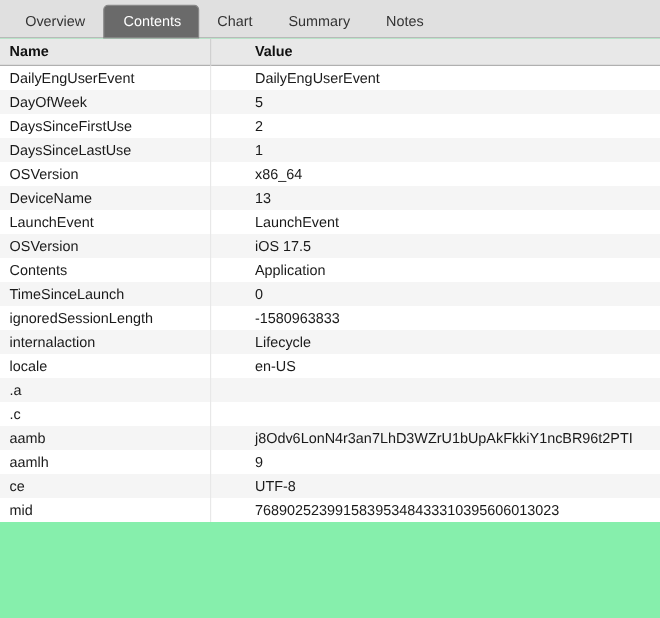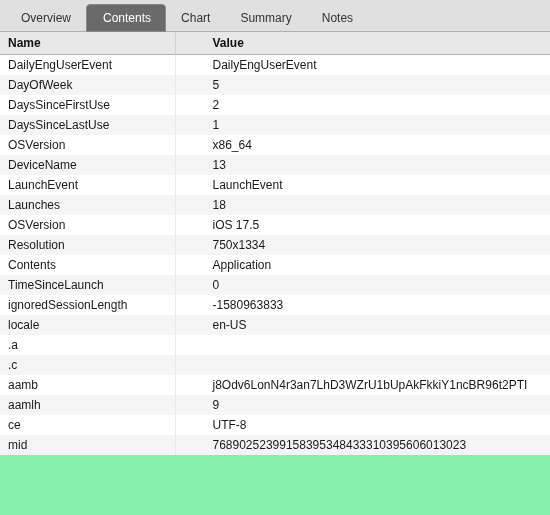--- a/index.html
+++ b/index.html
@@ -154,42 +154,38 @@
         </tr>
         <tr>
           <td class="col-name">DeviceName</td>
           <td class="col-value">13</td>
         </tr>
         <tr>
           <td class="col-name">LaunchEvent</td>
           <td class="col-value">LaunchEvent</td>
         </tr>
         <tr>
-          <td class="col-name">Launches</td>
-          <td class="col-value">18</td>
-        </tr>
-        <tr>
           <td class="col-name">OSVersion</td>
           <td class="col-value">iOS 17.5</td>
         </tr>
         <tr>
-          <td class="col-name">Resolution</td>
-          <td class="col-value">750x1334</td>
-        </tr>
-        <tr>
           <td class="col-name">Contents</td>
           <td class="col-value">Application</td>
         </tr>
         <tr>
           <td class="col-name">TimeSinceLaunch</td>
           <td class="col-value">0</td>
         </tr>
         <tr>
           <td class="col-name">ignoredSessionLength</td>
           <td class="col-value">-1580963833</td>
+        </tr>
+        <tr>
+          <td class="col-name">internalaction</td>
+          <td class="col-value">Lifecycle</td>
         </tr>
         <tr>
           <td class="col-name">locale</td>
           <td class="col-value">en-US</td>
         </tr>
         <tr>
           <td class="col-name">.a</td>
           <td class="col-value"></td>
         </tr>
         <tr>

